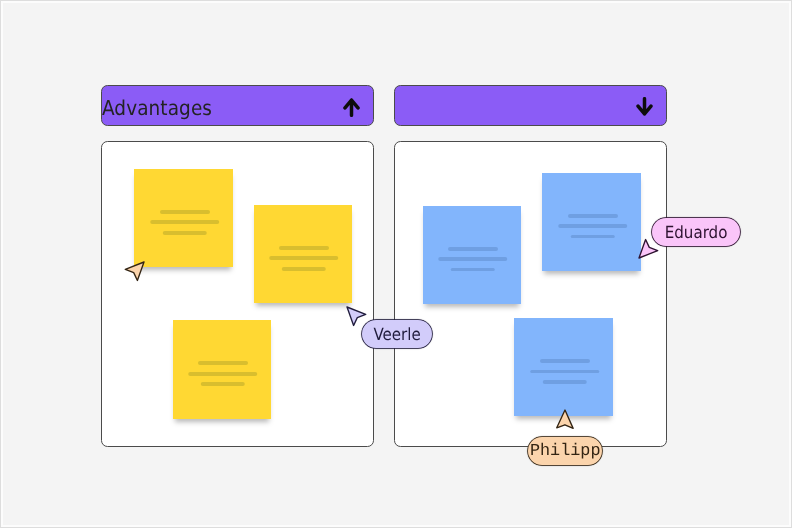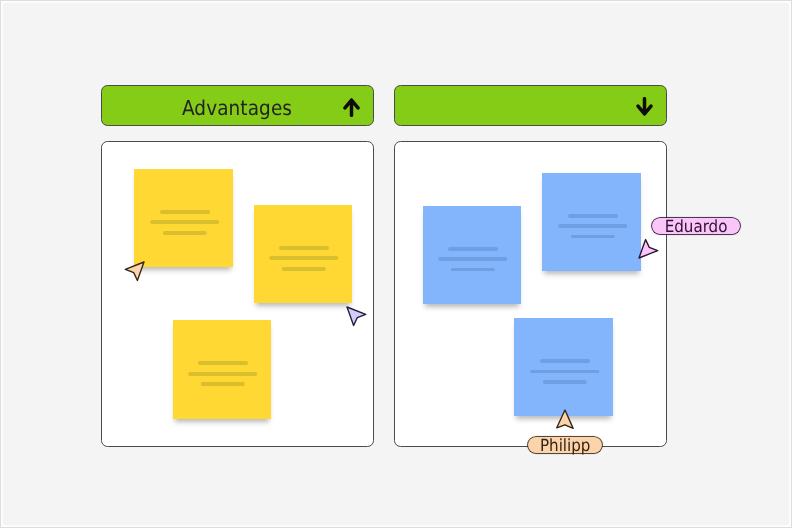--- a/index.html
+++ b/index.html
@@ -18,23 +18,23 @@
   #frame::after{
     content:"";position:absolute;left:2px;top:2px;right:2px;bottom:2px;
     background:#f4f4f4;
   }
   #canvas{position:absolute;left:0;top:0;width:792px;height:528px;}
 
   
   .col{position:absolute;width:273px;}
   .col-head{
     position:absolute;left:0;top:0;width:273px;height:41.5px;
-    background:#84cc16;border:1.5px solid #4b4b4b;border-radius:6.5px;
+    background:#8b5cf6;border:1.5px solid #4b4b4b;border-radius:6.5px;
     box-sizing:border-box;
-    display:flex;align-items:center;justify-content:center;
+    display:flex;align-items:center;
   }
   .col-head .title{
     font-size:20.5px;font-stretch:condensed;color:#232323;letter-spacing:0.1px;will-change:transform;
     line-height:1;position:relative;top:2.5px;
   }
   .col-head .arrow{position:absolute;right:12.6px;top:12.7px;line-height:0;}
   .col-body{
     position:absolute;left:0;top:56.1px;width:273px;height:306.4px;
     background:#ffffff;border:1.5px solid #4b4b4b;border-radius:6.5px;
     box-sizing:border-box;overflow:hidden;
@@ -43,21 +43,21 @@
   
   .note{position:absolute;width:98.4px;height:98.2px;box-shadow:0 5px 5px -2px rgba(60,60,60,0.36);}
   .note .ln{position:absolute;height:3.8px;border-radius:2px;left:50%;transform:translateX(calc(-50% + 1px));}
   .note .l1{top:41px;width:50px;}
   .note .l2{top:51.4px;width:69.5px;}
   .note .l3{top:61.8px;width:44.5px;}
 
   
   .cursor{position:absolute;}
   .pill{
-    position:absolute;height:16px;border-radius:16px;
+    position:absolute;height:28px;border-radius:16px;
     box-sizing:border-box;
     display:flex;align-items:center;justify-content:center;
     font-size:16.8px;font-stretch:condensed;will-change:transform;
     padding:0 13px;white-space:nowrap;
   }
 </style>
 </head>
 <body>
 
 <div id="frame"></div>
@@ -110,25 +110,28 @@
           <div class="ln l3" style="background: rgb(111, 159, 226);"></div>
         </div>
       </div>
     </div>
     <div class="cursor" style="left: 141.9px; top: 260.2px; transform-origin: 2px 2px; transform: scaleX(-1) rotate(0deg);"><svg width="24" height="24" viewBox="0 0 24 24">
         <path d="M2 2 L20.7 9.4 L12.3 12.6 L8.6 20.5 Z" fill="#fbd4ac" stroke="#332413" stroke-width="1.35" stroke-linejoin="round" stroke-linecap="round"></path>
       </svg></div>
     <div class="cursor" style="left: 344.7px; top: 305.2px; transform-origin: 2px 2px; transform: rotate(0deg);"><svg width="24" height="24" viewBox="0 0 24 24">
         <path d="M2 2 L20.7 9.4 L12.3 12.6 L8.6 20.5 Z" fill="#d2ccfa" stroke="#201c3c" stroke-width="1.35" stroke-linejoin="round" stroke-linecap="round"></path>
       </svg></div>
+    <div class="pill" style="left: 361.8px; top: 319.8px; width: 70.2px; background: rgb(210, 204, 250); box-shadow: rgb(32, 28, 60) 0px 0px 0px 0.75px, rgb(32, 28, 60) 0px 0px 1.3px 0.25px; color: rgb(32, 28, 60);">
+      <span>Veerle</span>
+    </div>
     <div class="cursor" style="left: 636.7px; top: 255.7px; transform-origin: 2px 2px; transform: scaleY(-1) rotate(0deg);"><svg width="24" height="24" viewBox="0 0 24 24">
         <path d="M2 2 L20.7 9.4 L12.3 12.6 L8.6 20.5 Z" fill="#fac5f9" stroke="#2d1230" stroke-width="1.35" stroke-linejoin="round" stroke-linecap="round"></path>
       </svg></div>
     <div class="pill" style="left: 651.8px; top: 217.9px; width: 88.2px; background: rgb(250, 197, 249); box-shadow: rgb(45, 18, 48) 0px 0px 0px 0.75px, rgb(45, 18, 48) 0px 0px 1.3px 0.25px; color: rgb(45, 18, 48);">
       <span>Eduardo</span>
     </div>
     <div class="cursor" style="left: 562.6px; top: 407.7px; transform-origin: 2px 2px; transform: rotate(44.5deg);"><svg width="24" height="24" viewBox="0 0 24 24">
         <path d="M2 2 L20.7 9.4 L12.3 12.6 L8.6 20.5 Z" fill="#fbd4ac" stroke="#332413" stroke-width="1.35" stroke-linejoin="round" stroke-linecap="round"></path>
       </svg></div>
-    <div class="pill" style="left: 527.5px; top: 436.7px; width: 74.4px; background: rgb(251, 212, 172); box-shadow: rgb(51, 36, 19) 0px 0px 0px 0.75px, rgb(51, 36, 19) 0px 0px 1.3px 0.25px; color: rgb(51, 36, 19);">
+    <div class="pill" style="left: 527.5px; top: 436.7px; width: 74.4px; background: rgb(251, 212, 172); box-shadow: rgb(51, 36, 19) 0px 0px 0px 0.75px, rgb(51, 36, 19) 0px 0px 1.3px 0.25px; color: rgb(51, 36, 19); font-family: Liberation Mono, monospace;">
       <span>Philipp</span>
     </div>
   </div>
 
 </body></html>

